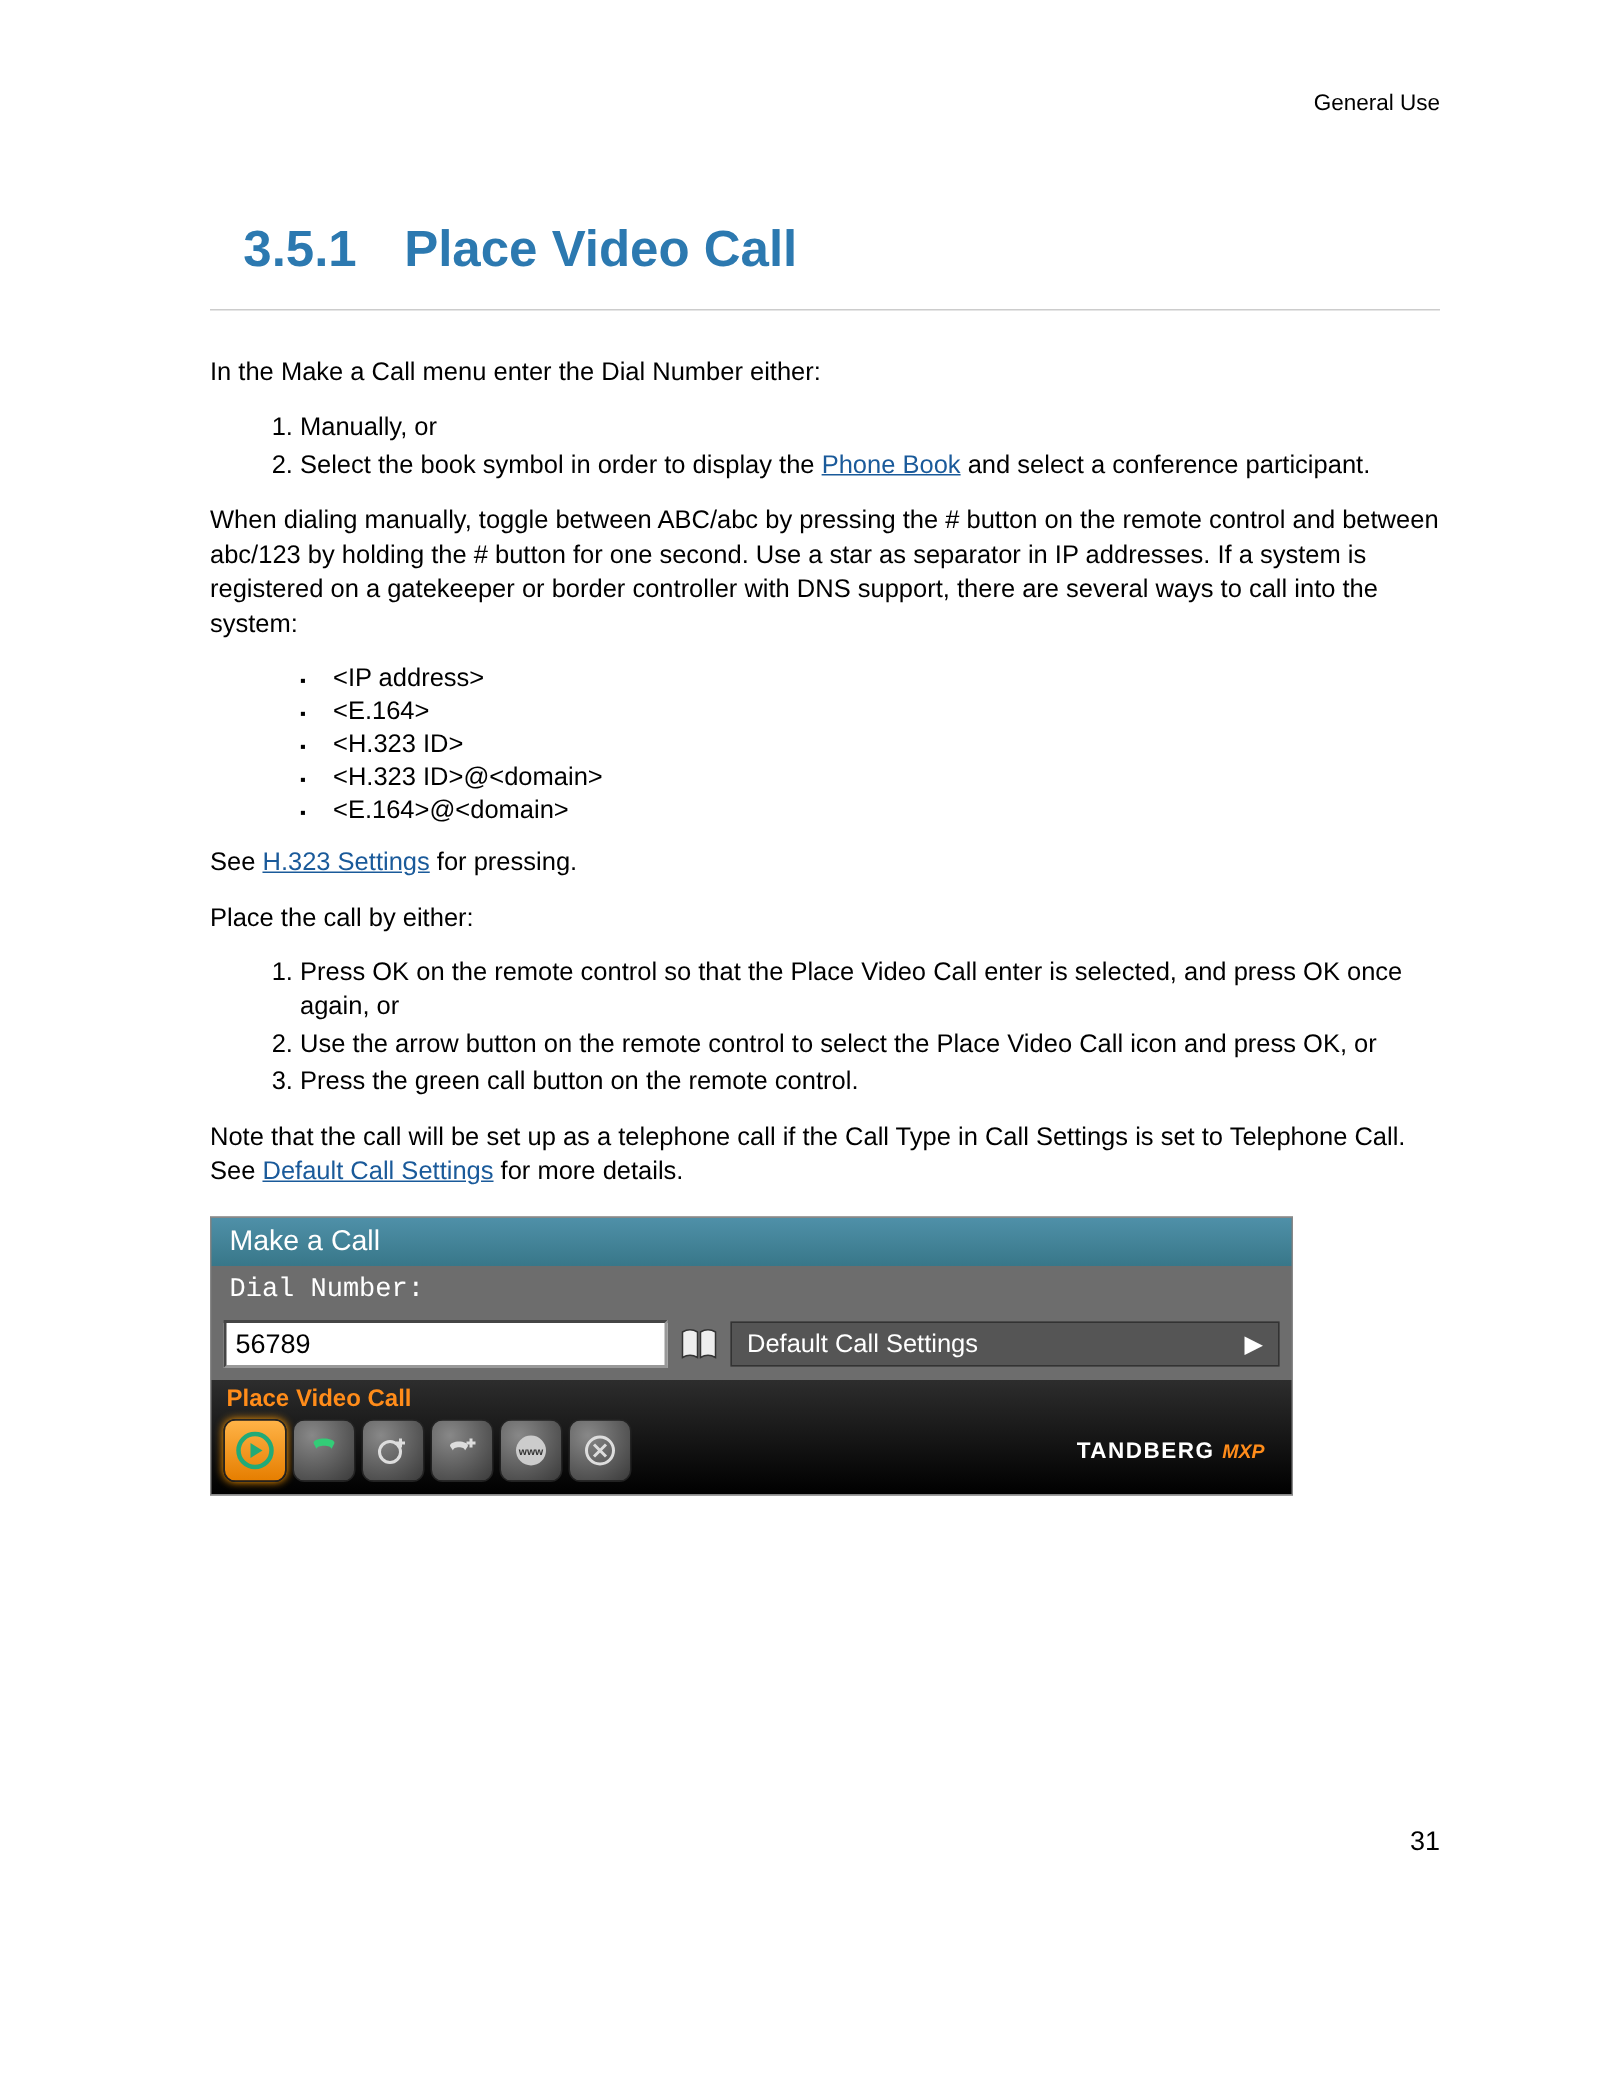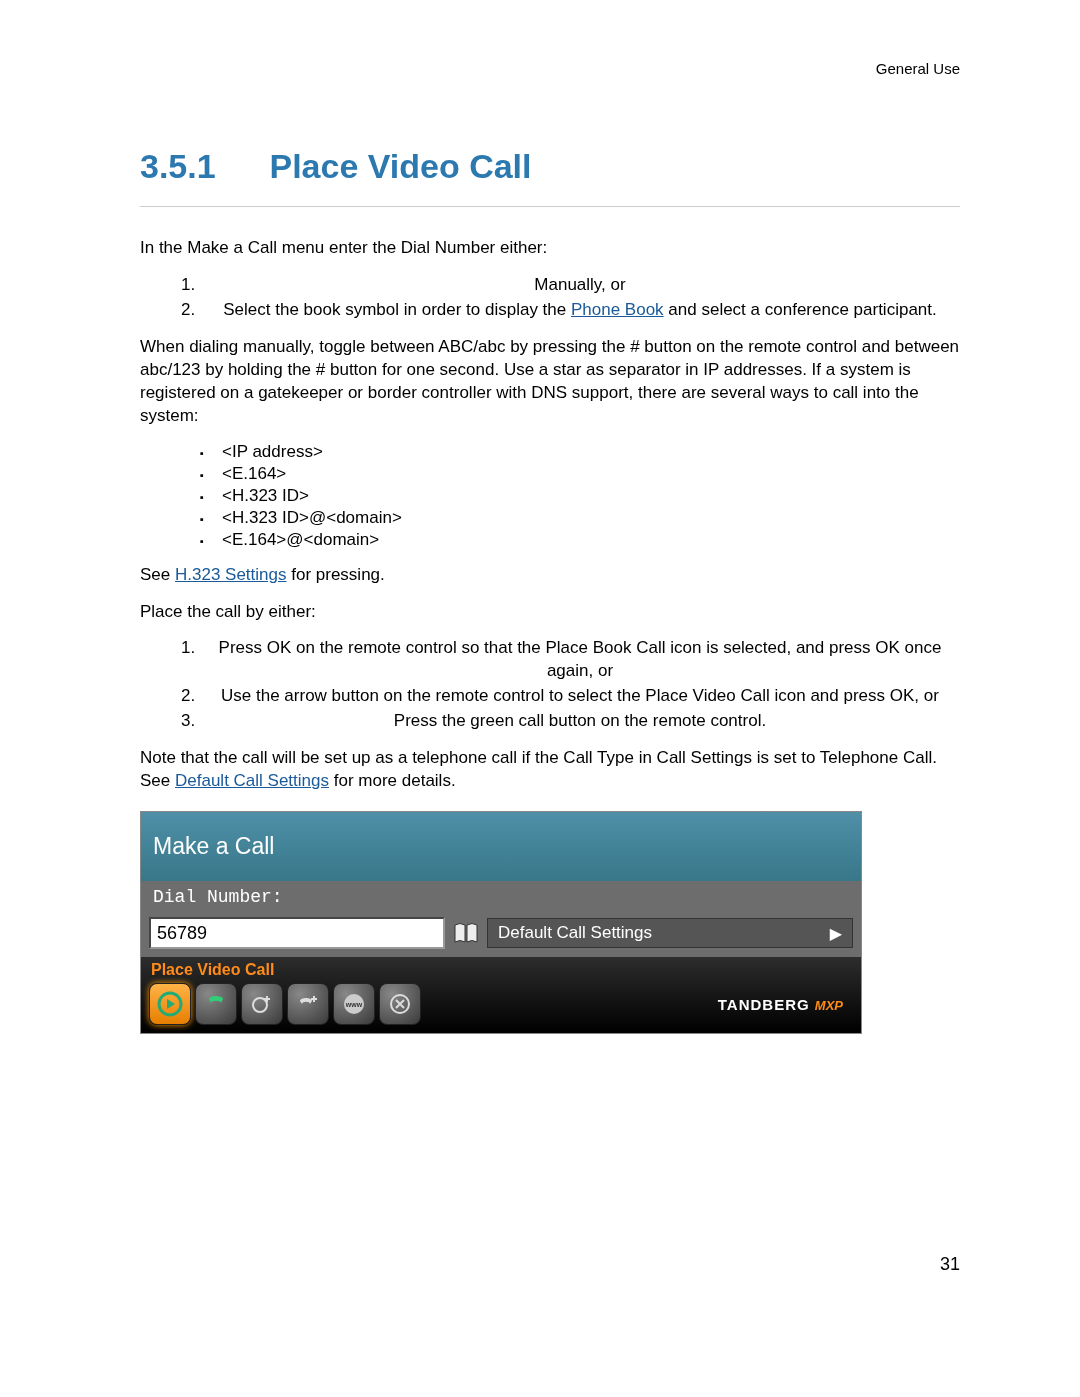--- a/index.html
+++ b/index.html
@@ -19,47 +19,47 @@
     text-align: right;
     font-size: 15px;
     margin-bottom: 70px;
   }
   h1.title {
     color: #2c79b0;
     font-size: 34px;
     font-weight: bold;
     margin: 0 0 20px 0;
   }
-  h1.title .secnum { display:inline-block; min-width: 120px; }
+  h1.title .secnum { display:inline-block; min-width: 120px; text-align: center; }
   hr.sep {
     border: none;
     border-top: 1px solid #ccc;
     margin: 0 0 30px 0;
   }
   p { margin: 14px 0; line-height: 1.35; }
-  ol.num { margin: 10px 0 14px 40px; padding: 0; text-align: center; }
+  ol.num { margin: 10px 0 14px 40px; padding: 0; }
   ol.num li { margin: 2px 0 2px 20px; line-height:1.35; }
   ul.bul { list-style: none; margin: 10px 0 14px 60px; padding:0; }
   ul.bul li::before { content: "▪"; font-size: 11px; display:inline-block; width: 22px; }
   ul.bul li { margin: 2px 0; }
   a.link { color: #1a5a9a; text-decoration: underline; }
 
   
   .ui-panel {
     margin-top: 18px;
     width: 720px;
     background: #737373;
     font-family: Arial, sans-serif;
     border: 1px solid #888;
   }
   .ui-titlebar {
     background: linear-gradient(#4f90a8, #387789);
     color: #fff;
-    padding: 21px 12px;
-    font-size: 23px;
+    padding: 5px 12px;
+    font-size: 19px;
   }
   .ui-row {
     display: flex;
     align-items: center;
     background: #6d6d6d;
     padding: 2px 8px 6px 8px;
     font-family: Liberation Mono, monospace;
   }
   .ui-label {
     color: #fff;
@@ -177,21 +177,21 @@
     <li>&lt;E.164&gt;@&lt;domain&gt;</li>
   </ul>
 
   <p>
     <span>See </span><a href="#" class="link">H.323 Settings</a><span> for pressing.</span>
   </p>
 
   <p>Place the call by either:</p>
 
   <ol class="num">
-    <li>Press OK on the remote control so that the Place Book Call icon is selected, and press OK once again, or</li>
+    <li>Press OK on the remote control so that the Place Video Call enter is selected, and press OK once again, or</li>
     <li>Use the arrow button on the remote control to select the Place Video Call icon and press OK, or</li>
     <li>Press the green call button on the remote control.</li>
   </ol>
 
   <p>
     <span>Note that the call will be set up as a telephone call if the Call Type in Call Settings is set to Telephone Call. See </span><a href="#" class="link">Default Call Settings</a><span> for more details.</span>
   </p>
 
   <div class="ui-panel">
     <div class="ui-titlebar">Make a Call</div>

